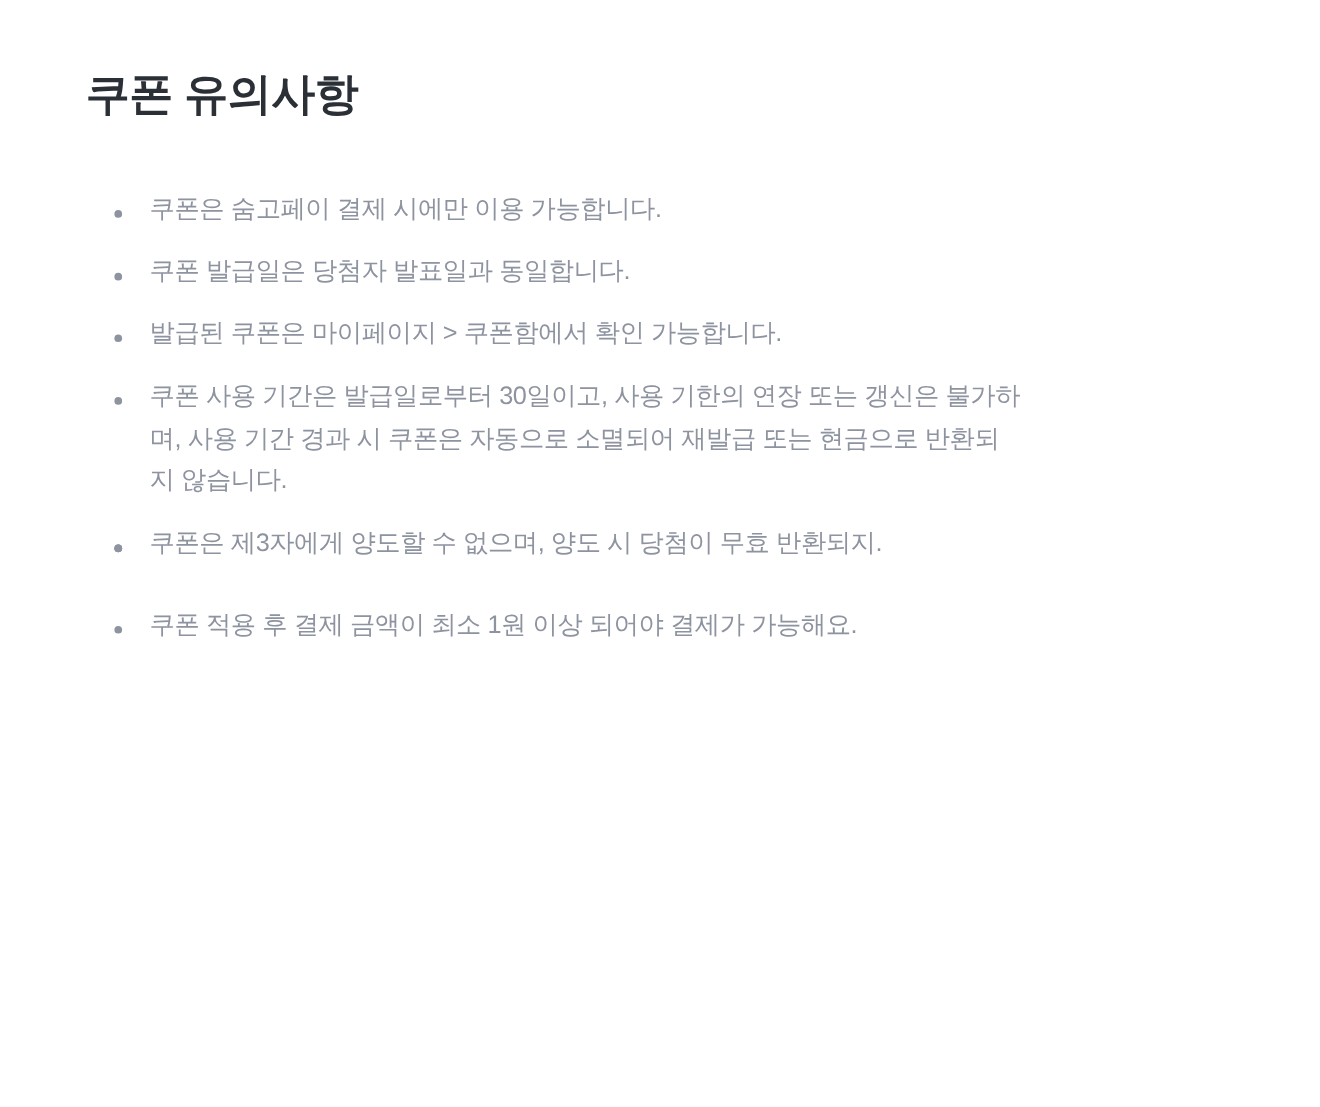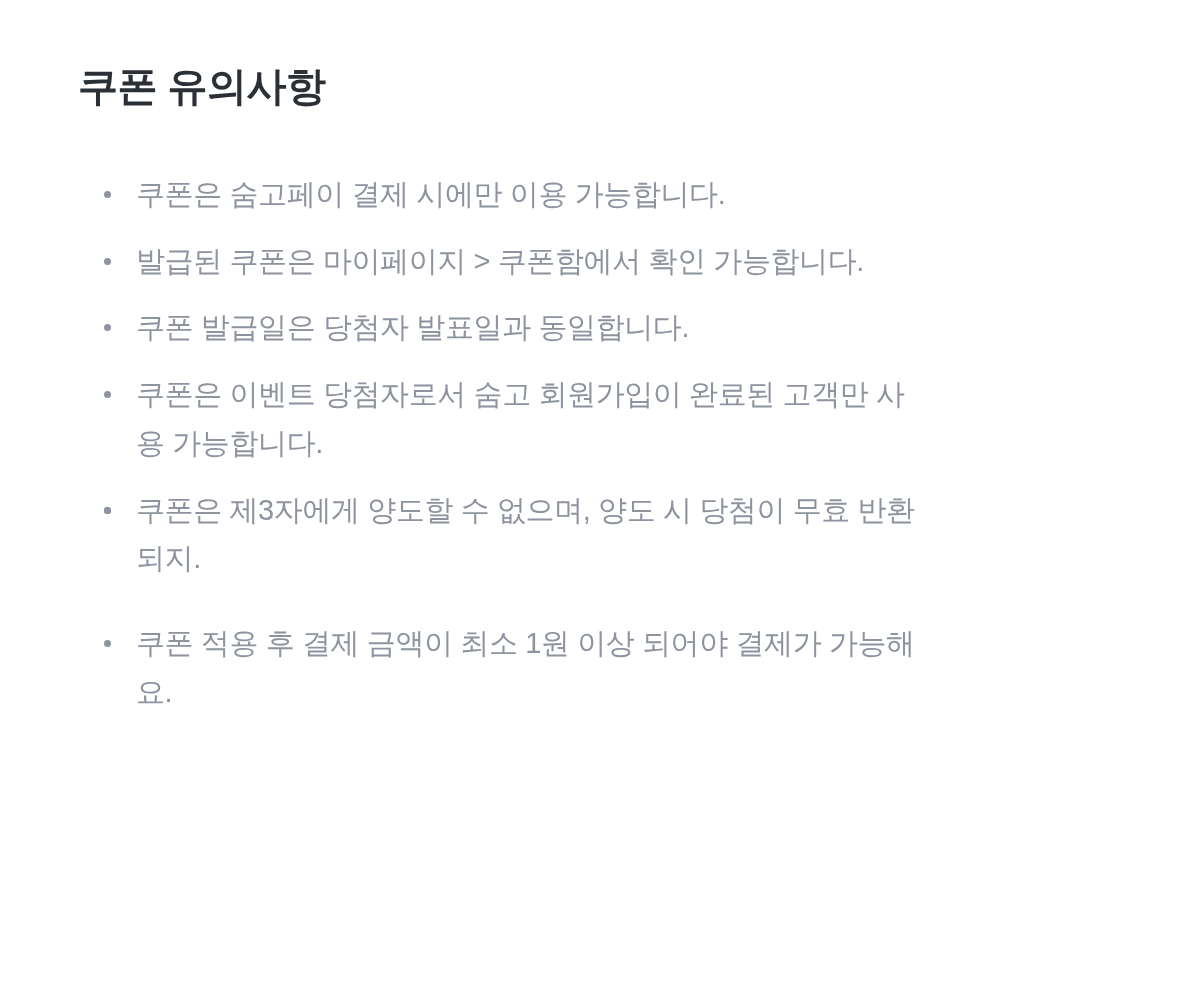--- a/index.html
+++ b/index.html
@@ -28,21 +28,21 @@
   }
   .notice-list {
     list-style: none;
     margin: 0;
     padding: 0;
   }
   .notice-item {
     position: relative;
     padding-left: 58px;
     margin-bottom: 18px;
-    font-size: 29px;
+    font-size: 23px;
     line-height: 1.68;
     color: #8e93a0;
     letter-spacing: -0.4px;
     font-weight: 400;
   }
   .notice-item:last-child {
     margin-bottom: 0;
     margin-top: 36px;
   }
   .notice-item .bullet {
@@ -61,29 +61,32 @@
 
 <div class="page">
   <h1 class="page-title">쿠폰 유의사항</h1>
   <ul class="notice-list">
     <li class="notice-item">
       <span class="bullet"></span>
       <span>쿠폰은 숨고페이 결제 시에만 이용 가능합니다.</span>
     </li>
     <li class="notice-item">
       <span class="bullet"></span>
+      <span>쿠폰 발급일은 당첨자 발표일과 동일합니다.</span>
+    </li>
+    <li class="notice-item">
+      <span class="bullet"></span>
       <span>발급된 쿠폰은 마이페이지 &gt; 쿠폰함에서 확인 가능합니다.</span>
     </li>
     <li class="notice-item">
       <span class="bullet"></span>
-      <span>쿠폰 발급일은 당첨자 발표일과 동일합니다.</span>
+      <span>쿠폰 사용 기간은 발급일로부터 30일이고, 사용 기한의 연장 또는 갱신은 불가하며, 사용 기간 경과 시 쿠폰은 자동으로 소멸되어 재발급 또는 현금으로 반환되지 않습니다.</span>
     </li>
     <li class="notice-item">
       <span class="bullet"></span>
-      <span>쿠폰은 이벤트 당첨자로서 숨고 회원가입이 완료된 고객만 사용 가능합니다.</span>
     </li>
     <li class="notice-item">
       <span class="bullet"></span>
     </li>
     <li class="notice-item">
       <span class="bullet"></span>
       <span>쿠폰은 제3자에게 양도할 수 없으며, 양도 시 당첨이 무효 반환되지.</span>
     </li>
     <li class="notice-item">
       <span class="bullet"></span>

